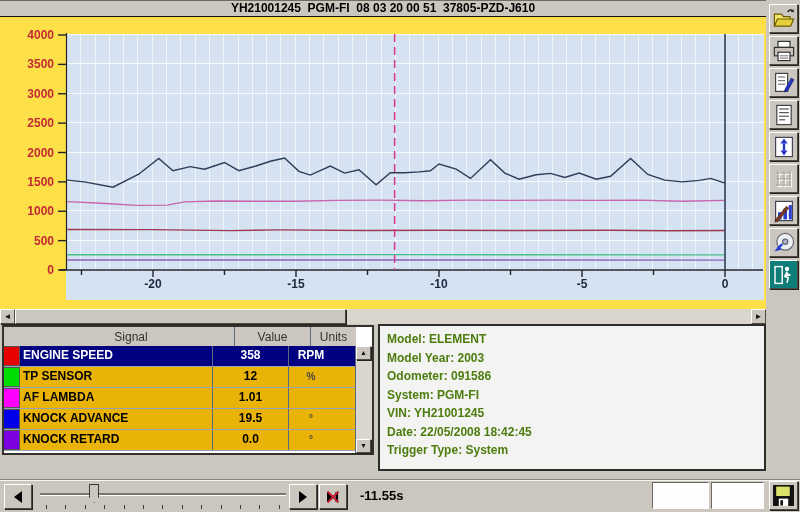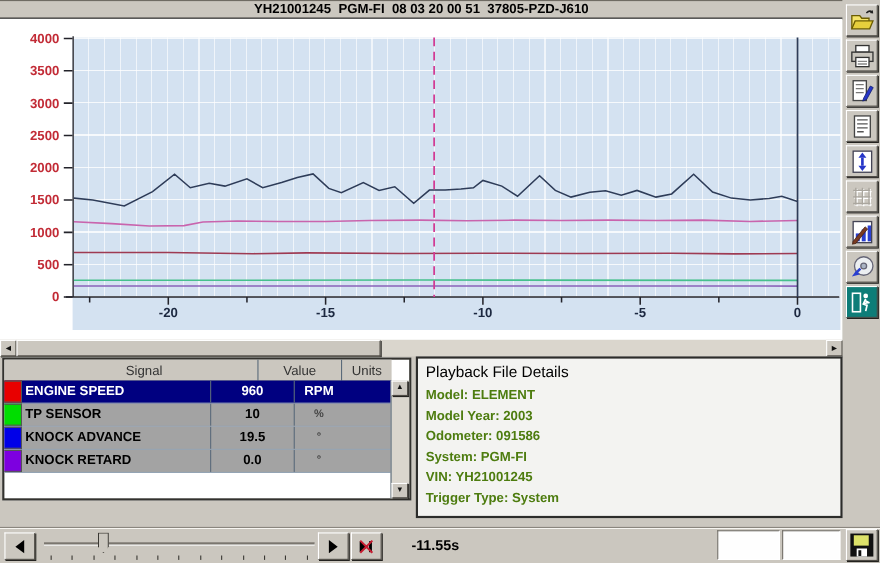--- a/index.html
+++ b/index.html
@@ -11,21 +11,21 @@
   }
   .abs{position:absolute;}
   
   #title-bar{
     left:0;top:0;width:766px;height:15px;background:#cbc7bf;
     border-top:1px solid #6f6b63;border-bottom:2px solid #141414;
     text-align:center;font-size:12px;font-weight:bold;color:#000;
     line-height:14px;white-space:pre;
   }
   
-  #chart-area{left:0;top:17px;width:766px;height:292px;background:#ffffff;}
+  #chart-area{left:0;top:17px;width:766px;height:292px;background:#fde047;}
   #plot-grid{
     position:absolute;left:66px;top:17px;width:698px;height:236px;
     background-color:#d4e2f1;
     background-image:
       repeating-linear-gradient(to right, rgba(255,255,255,.65) 0px, rgba(255,255,255,.65) 1px, transparent 1px, transparent 14.3px),
       repeating-linear-gradient(to bottom, rgba(255,255,255,.8) 0px, rgba(255,255,255,.8) 1px, transparent 1px, transparent 29.4px);
   }
   #plot-label-strip{position:absolute;left:66px;top:253px;width:698px;height:30px;background:#d4e2f1;}
   #chart-svg{position:absolute;left:0;top:0;width:766px;height:292px;}
   
@@ -46,23 +46,23 @@
   #hs-thumb{position:absolute;left:15px;top:0;width:331px;height:15px;}
   
   #sig-table{
     left:2px;top:325px;width:372px;height:130px;background:#fff;
     border:2px solid #33322e;box-sizing:border-box;
   }
   #sig-header{position:absolute;left:0;top:0;width:352px;height:19px;background:#cbc7bf;
     border-bottom:1px solid #2a3a55;display:flex;font-size:12px;color:#333;}
   .hd-cell{border-right:1px solid #5a6a7a;display:flex;align-items:center;justify-content:center;box-sizing:border-box;}
   #sig-body{position:absolute;left:0;top:19px;width:352px;}
-  .sig-row{display:flex;height:21px;border-bottom:1px solid #94a4b4;box-sizing:border-box;background:#a3a3a3;}
+  .sig-row{display:flex;height:21px;border-bottom:1px solid #94a4b4;box-sizing:border-box;background:#eab308;}
   .sw{width:16px;box-sizing:border-box;border:1px solid #555;border-left:none;}
-  .sn{width:172px;font-size:12px;font-weight:bold;color:#000;line-height:19px;padding-left:3px;
+  .sn{width:193px;font-size:12px;font-weight:bold;color:#000;line-height:19px;padding-left:3px;
       border-right:1px solid #5a6a7a;box-sizing:border-box;overflow:hidden;}
   .sv{width:76px;font-size:12px;font-weight:bold;color:#000;line-height:19px;text-align:center;
       border-right:1px solid #5a6a7a;box-sizing:border-box;}
   .su{width:44px;font-size:10px;font-weight:bold;color:#444;line-height:19px;text-align:center;box-sizing:border-box;}
   .sig-row.sel{background:#000080;}
   .sig-row.sel .sn,.sig-row.sel .sv{color:#fff;}
   .sig-row.sel .su{color:#fff;font-size:12px;}
   #sig-scrollcol{position:absolute;right:0;top:19px;bottom:0;width:16px;background:#dad6cd;border-left:1px solid #5a6a7a;}
   .vs-arrow{position:absolute;left:0;width:15px;height:14px;font-size:7px;line-height:12px;color:#111;}
   
@@ -78,21 +78,21 @@
     border-top:1px solid #8a867e;box-shadow:inset 0 1px 0 #f7f5f0;
   }
   .pb-btn{position:absolute;top:4px;width:28px;height:25px;}
   #slider-track{position:absolute;left:40px;top:13px;width:246px;height:2px;background:#7a766e;box-shadow:0 1px 0 #fff;}
   #slider-thumb{
     position:absolute;left:89px;top:4px;width:10px;height:19px;background:#cbc7bf;
     border:1px solid #3a3833;box-sizing:border-box;
     clip-path:polygon(0 0,100% 0,100% 68%,50% 100%,0 68%);
   }
   .sl-tick{position:absolute;top:25px;width:1px;height:4px;background:#3a3833;}
-  #time-label{position:absolute;left:374px;top:8px;font-size:13px;font-weight:bold;color:#000;}
+  #time-label{position:absolute;left:360px;top:8px;font-size:13px;font-weight:bold;color:#000;}
   .status-cell{position:absolute;top:2px;height:27px;background:#fefefe;}
   
   text{font-family:"Liberation Sans",sans-serif;}
 </style>
 </head>
 <body>
 
 <div class="abs" id="title-bar">YH21001245  PGM-FI  08 03 20 00 51  37805-PZD-J610</div>
 
 <div class="abs" id="chart-area">
@@ -233,28 +233,34 @@
 <div class="abs" id="sig-table">
   <div id="sig-header">
     <div class="hd-cell" style="width:231px;padding-left:24px;">Signal</div>
     <div class="hd-cell" style="width:76px;">Value</div>
     <div class="hd-cell" style="width:45px;border-right:none;">Units</div>
   </div>
   <div id="sig-body">
       <div class="sig-row sel" style="background: rgb(0, 0, 128);">
         <div class="sw" style="background: rgb(232, 0, 0);"></div>
         <div class="sn">ENGINE SPEED</div>
-        <div class="sv">960</div>
+        <div class="sv">358</div>
         <div class="su">RPM</div>
       </div>
       <div class="sig-row">
         <div class="sw" style="background: rgb(0, 221, 0);"></div>
         <div class="sn">TP SENSOR</div>
-        <div class="sv">10</div>
+        <div class="sv">12</div>
         <div class="su">%</div>
+      </div>
+      <div class="sig-row">
+        <div class="sw" style="background: rgb(255, 0, 255);"></div>
+        <div class="sn">AF LAMBDA</div>
+        <div class="sv">1.01</div>
+        <div class="su"></div>
       </div>
       <div class="sig-row">
         <div class="sw" style="background: rgb(0, 0, 232);"></div>
         <div class="sn">KNOCK ADVANCE</div>
         <div class="sv">19.5</div>
         <div class="su">°</div>
       </div>
       <div class="sig-row">
         <div class="sw" style="background: rgb(125, 0, 224);"></div>
         <div class="sn">KNOCK RETARD</div>
@@ -262,27 +268,27 @@
         <div class="su">°</div>
       </div>
     </div>
   <div id="sig-scrollcol">
     <div class="vs-arrow btn3d" style="top:0;">▲</div>
     <div class="vs-arrow btn3d" style="bottom:0;top:auto;">▼</div>
   </div>
 </div>
 
 <div class="abs" id="details">
-  <div id="details-title">Playback File Details</div>
   <div id="details-lines">
       <div class="detail-line">Model: ELEMENT</div>
       <div class="detail-line">Model Year: 2003</div>
       <div class="detail-line">Odometer: 091586</div>
       <div class="detail-line">System: PGM-FI</div>
       <div class="detail-line">VIN: YH21001245</div>
+      <div class="detail-line">Date: 22/05/2008 18:42:45</div>
       <div class="detail-line">Trigger Type: System</div>
     </div>
 </div>
 
 <div class="abs" id="bottom-bar">
   <button class="pb-btn btn3d" style="left:4px;">
     <svg width="16" height="16" viewBox="0 0 16 16">
       <path d="M12 2 L4 8 L12 14 Z" fill="#000"></path>
     </svg>
   </button>

